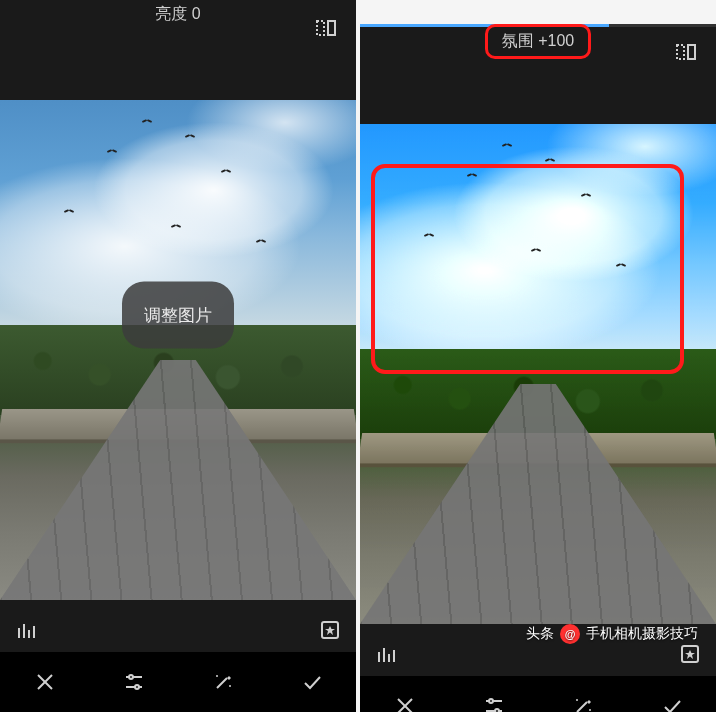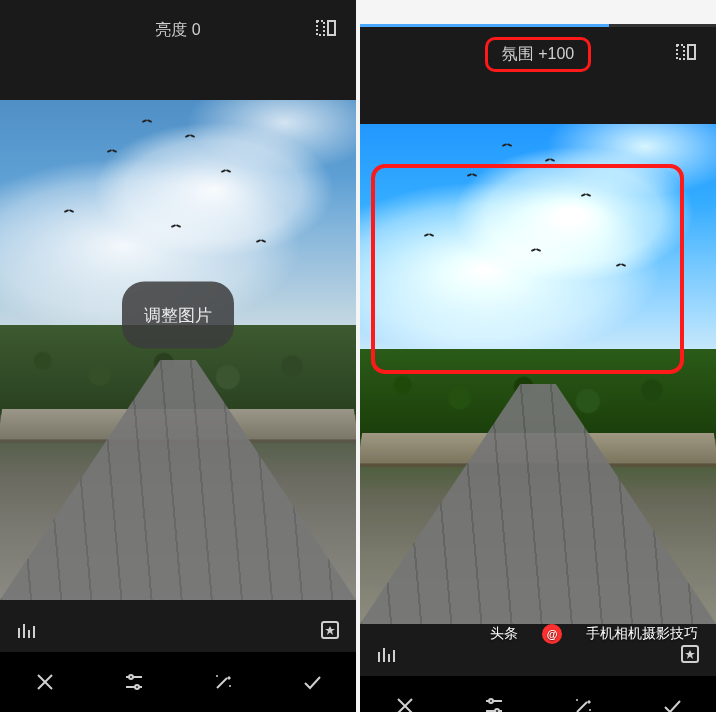--- a/index.html
+++ b/index.html
@@ -14,21 +14,21 @@
 .panel {
   width: 356px; height: 712px;
   background: #1a1a1a;
   display: flex; flex-direction: column;
   position: relative;
 }
 .panel + .panel { margin-left: 4px; margin-top: 24px; }
 
 .topbar {
   height: 60px;
-  display: flex; align-items: center; justify-content: center;
+  display: flex; align-items: flex-start; justify-content: center;
   position: relative;
   color: #d0d0d0;
   font-size: 16px;
 }
 .topbar .compare-icon {
   position: absolute; right: 18px; top: 50%;
   transform: translateY(-50%);
 }
 .param-chip {
   padding: 4px 14px;
@@ -138,21 +138,21 @@
 .bb-btn {
   width: 48px; height: 48px;
   display: flex; align-items: center; justify-content: center;
   color: #eee;
 }
 .icon-svg { width: 24px; height: 24px; fill: none; stroke: #d0d0d0; stroke-width: 2; }
 
 .watermark {
   position: absolute;
   right: 18px; bottom: 68px;
-  display: flex; align-items: center; gap: 24px;
+  display: flex; align-items: center; gap: 6px;
   color: #fff;
   font-size: 14px;
   text-shadow: 0 1px 2px rgba(0,0,0,.7);
   z-index: 50;
 }
 .watermark .wm-icon {
   width: 20px; height: 20px; border-radius: 50%;
   background: #ff3030;
   display: flex; align-items: center; justify-content: center;
   color: #fff; font-size: 11px; font-weight: bold;

